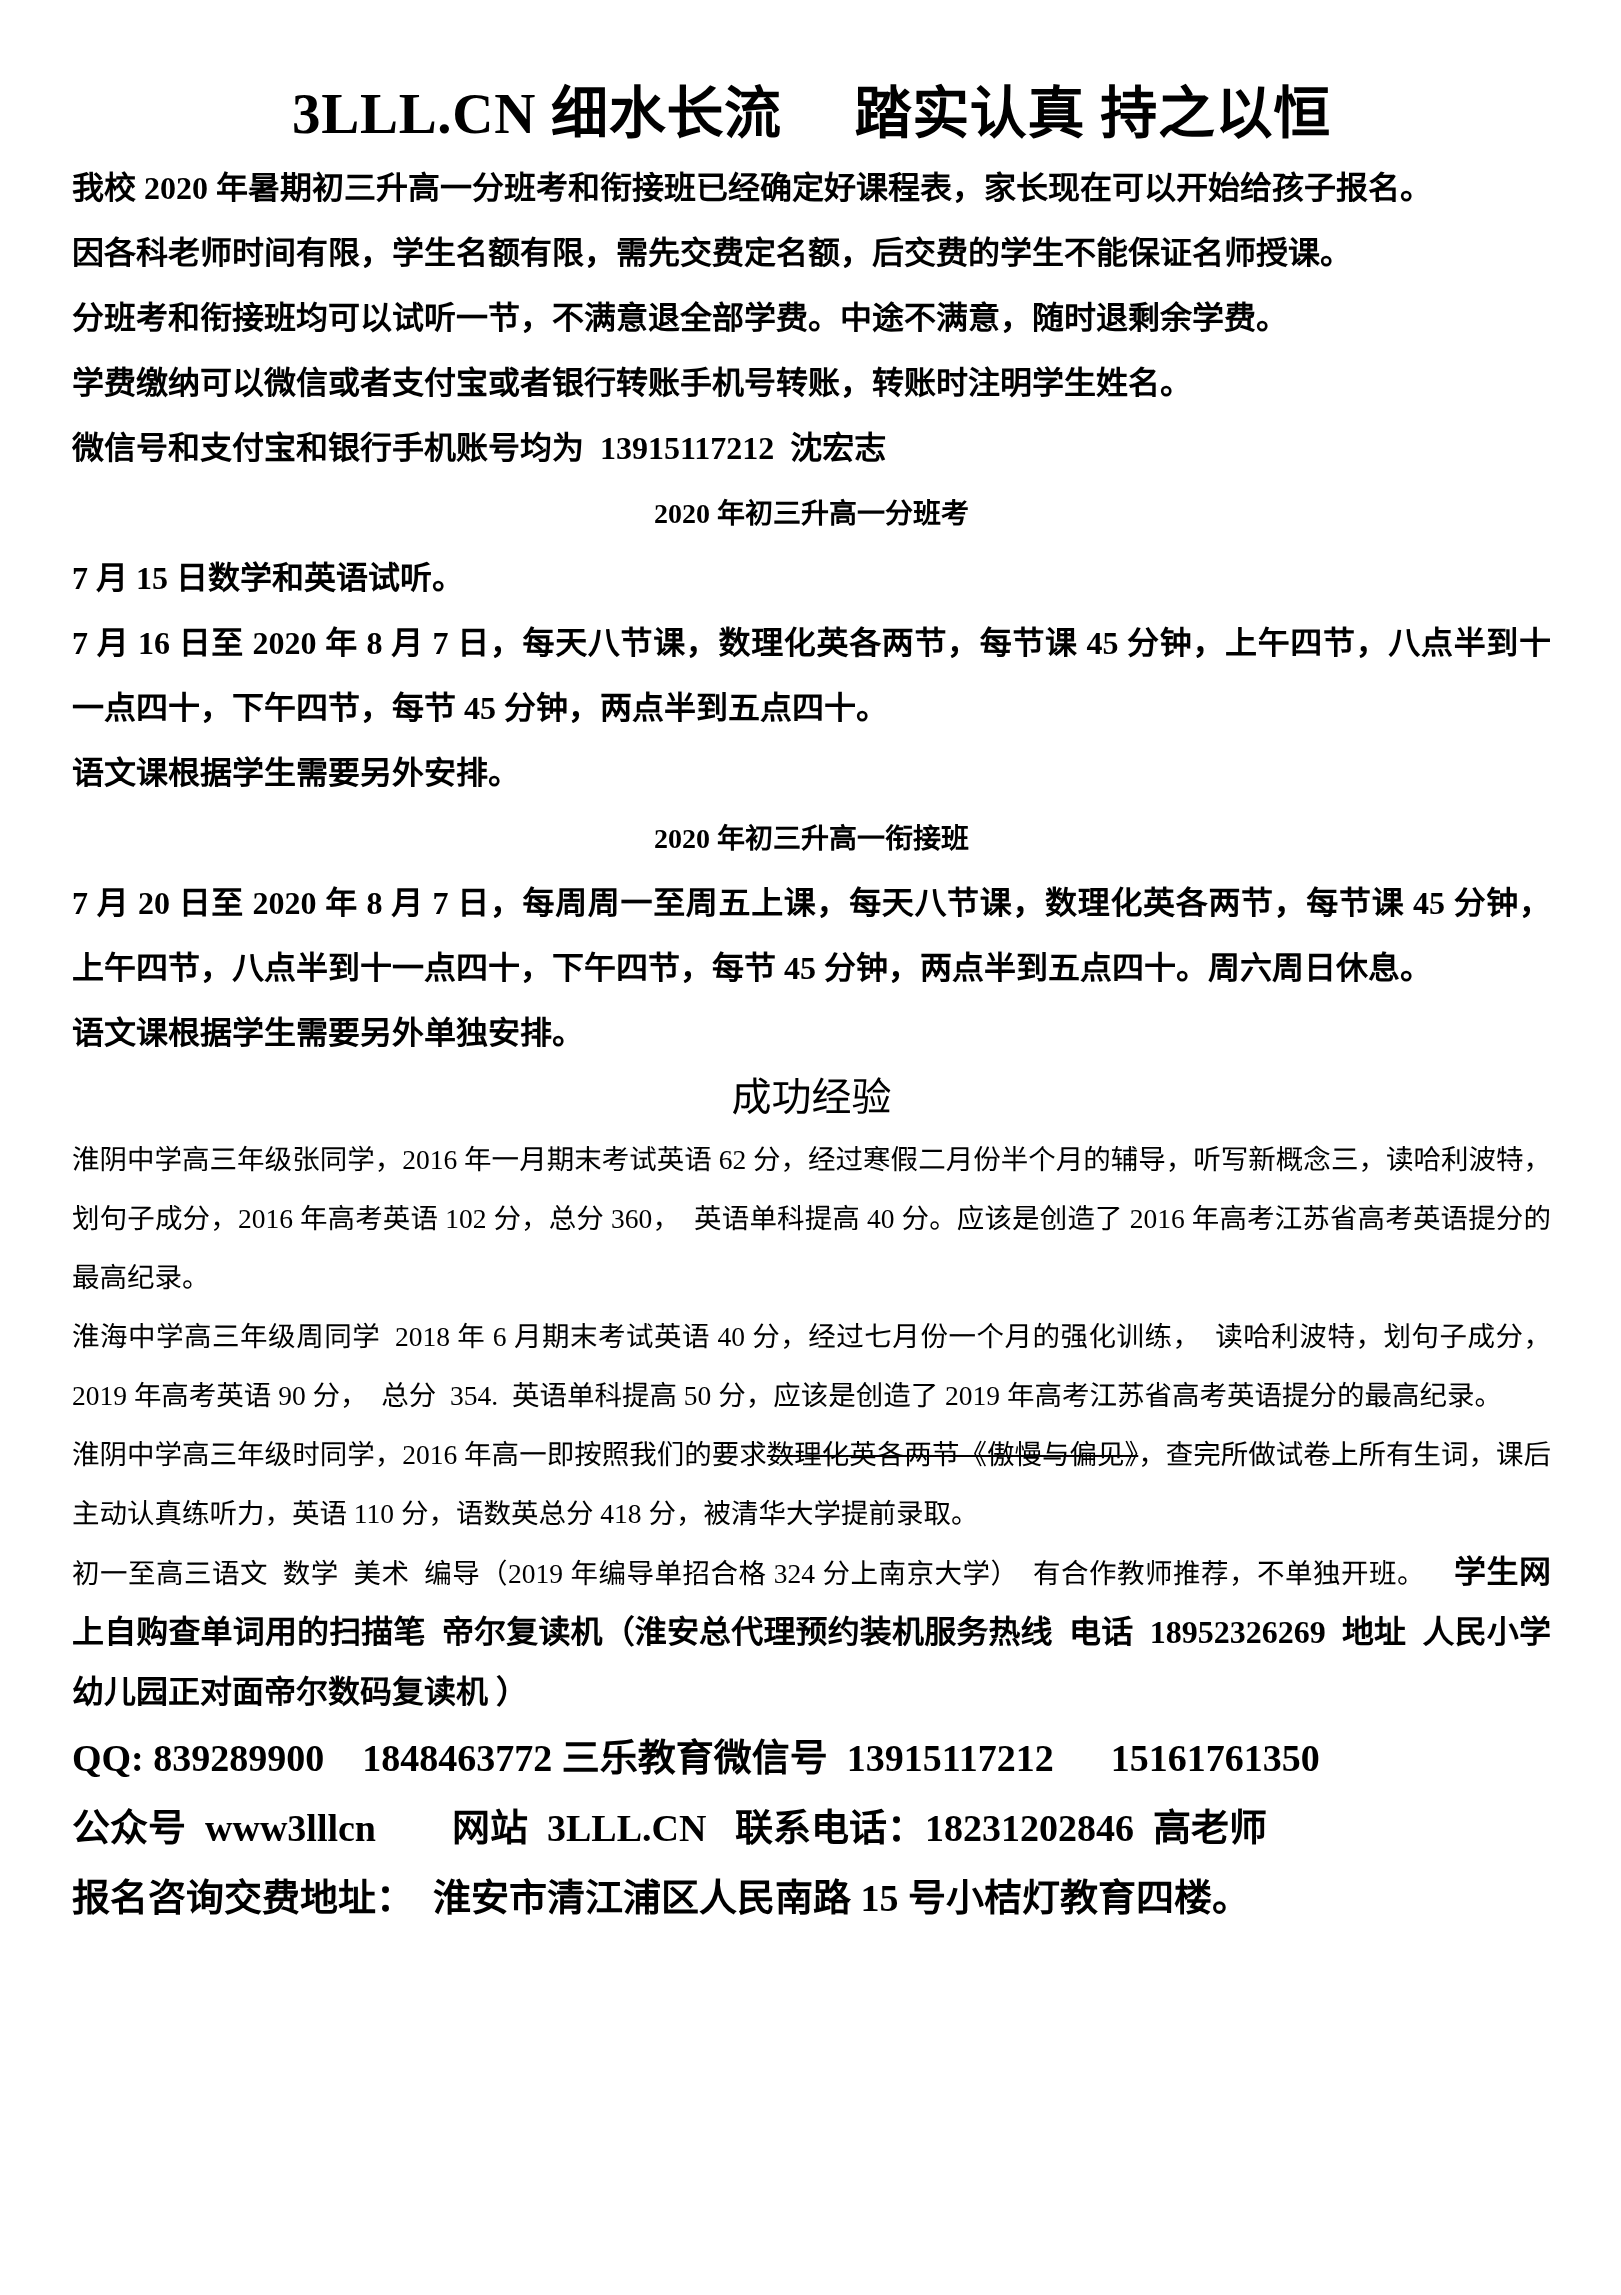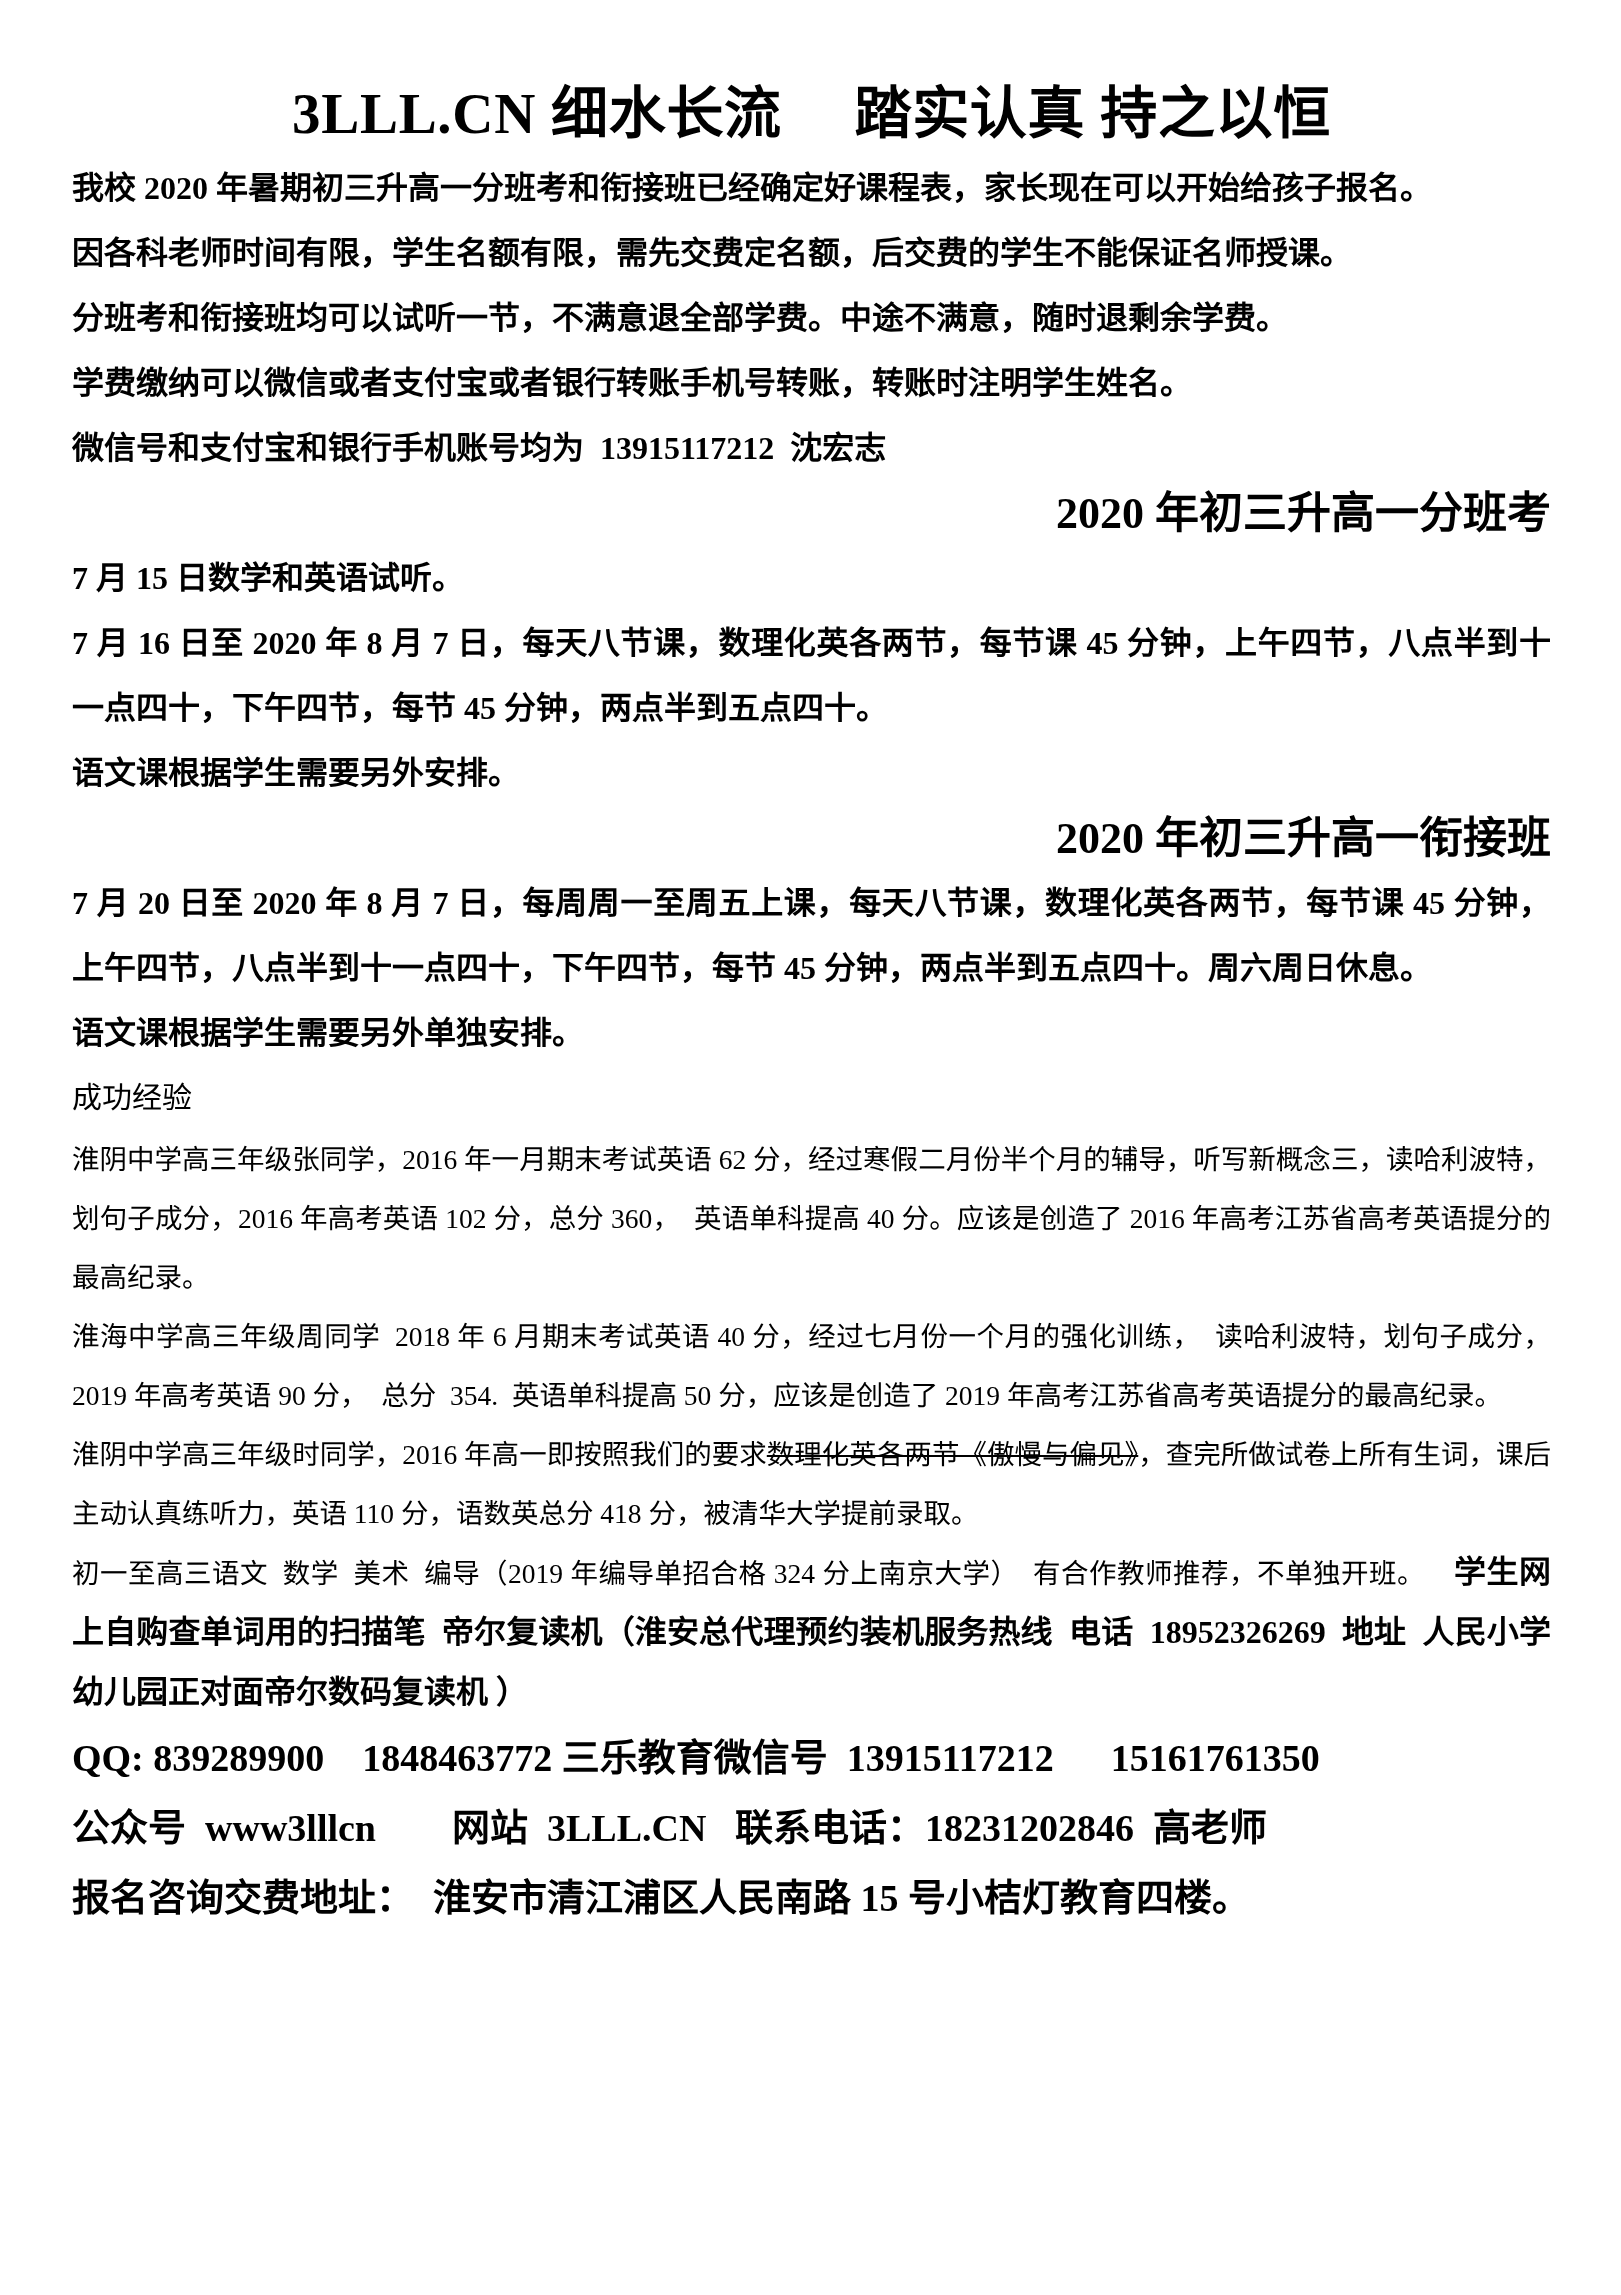--- a/index.html
+++ b/index.html
@@ -32,31 +32,31 @@
   }
   .body-text {
     font-size: 32px;
     font-weight: bold;
     line-height: 65px;
     text-align: justify;
     margin: 0;
     white-space: pre-wrap;
   }
   .section-heading {
-    font-size: 44px;
+    font-size: 28px;
     font-weight: bold;
-    text-align: right;
+    text-align: center;
     line-height: 65px;
     margin: 0;
     white-space: pre-wrap;
   }
   .success-heading {
-    font-size: 30px;
+    font-size: 40px;
     font-weight: normal;
-    text-align: left;
+    text-align: center;
     line-height: 64px;
     margin: 0;
     white-space: pre-wrap;
   }
   .small-text {
     font-size: 27.5px;
     font-weight: normal;
     line-height: 59px;
     text-align: justify;
     margin: 0;

